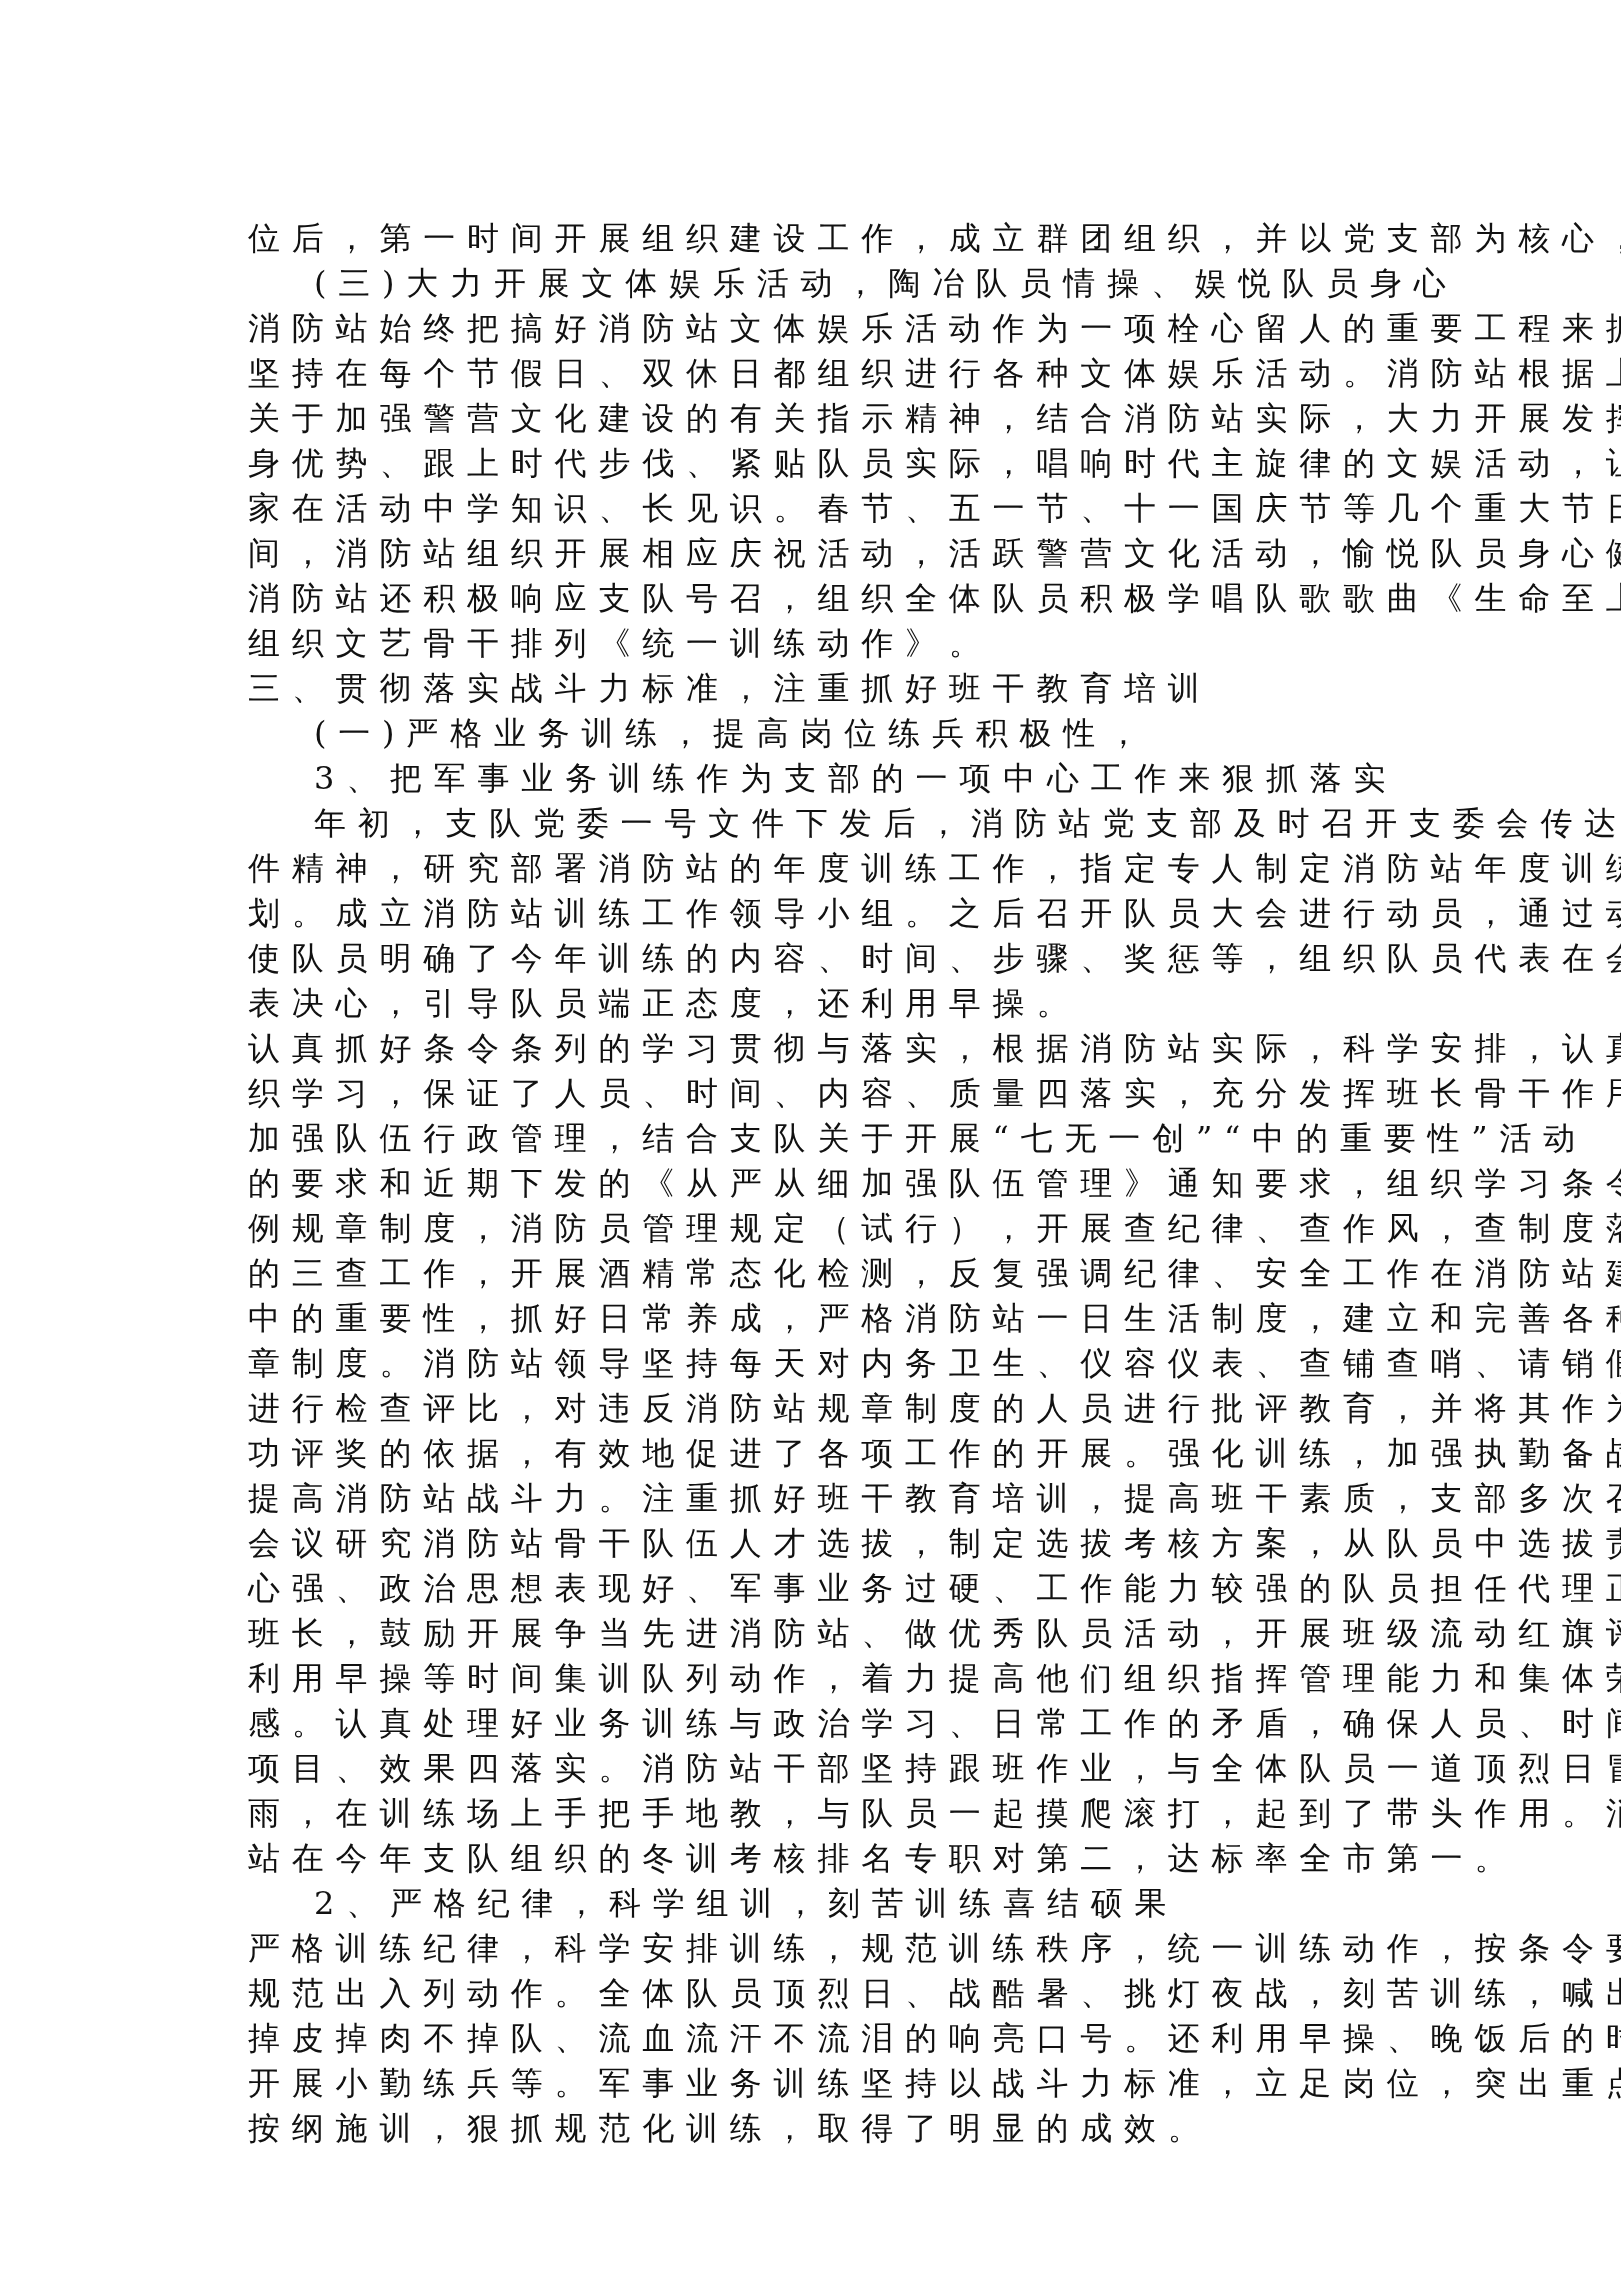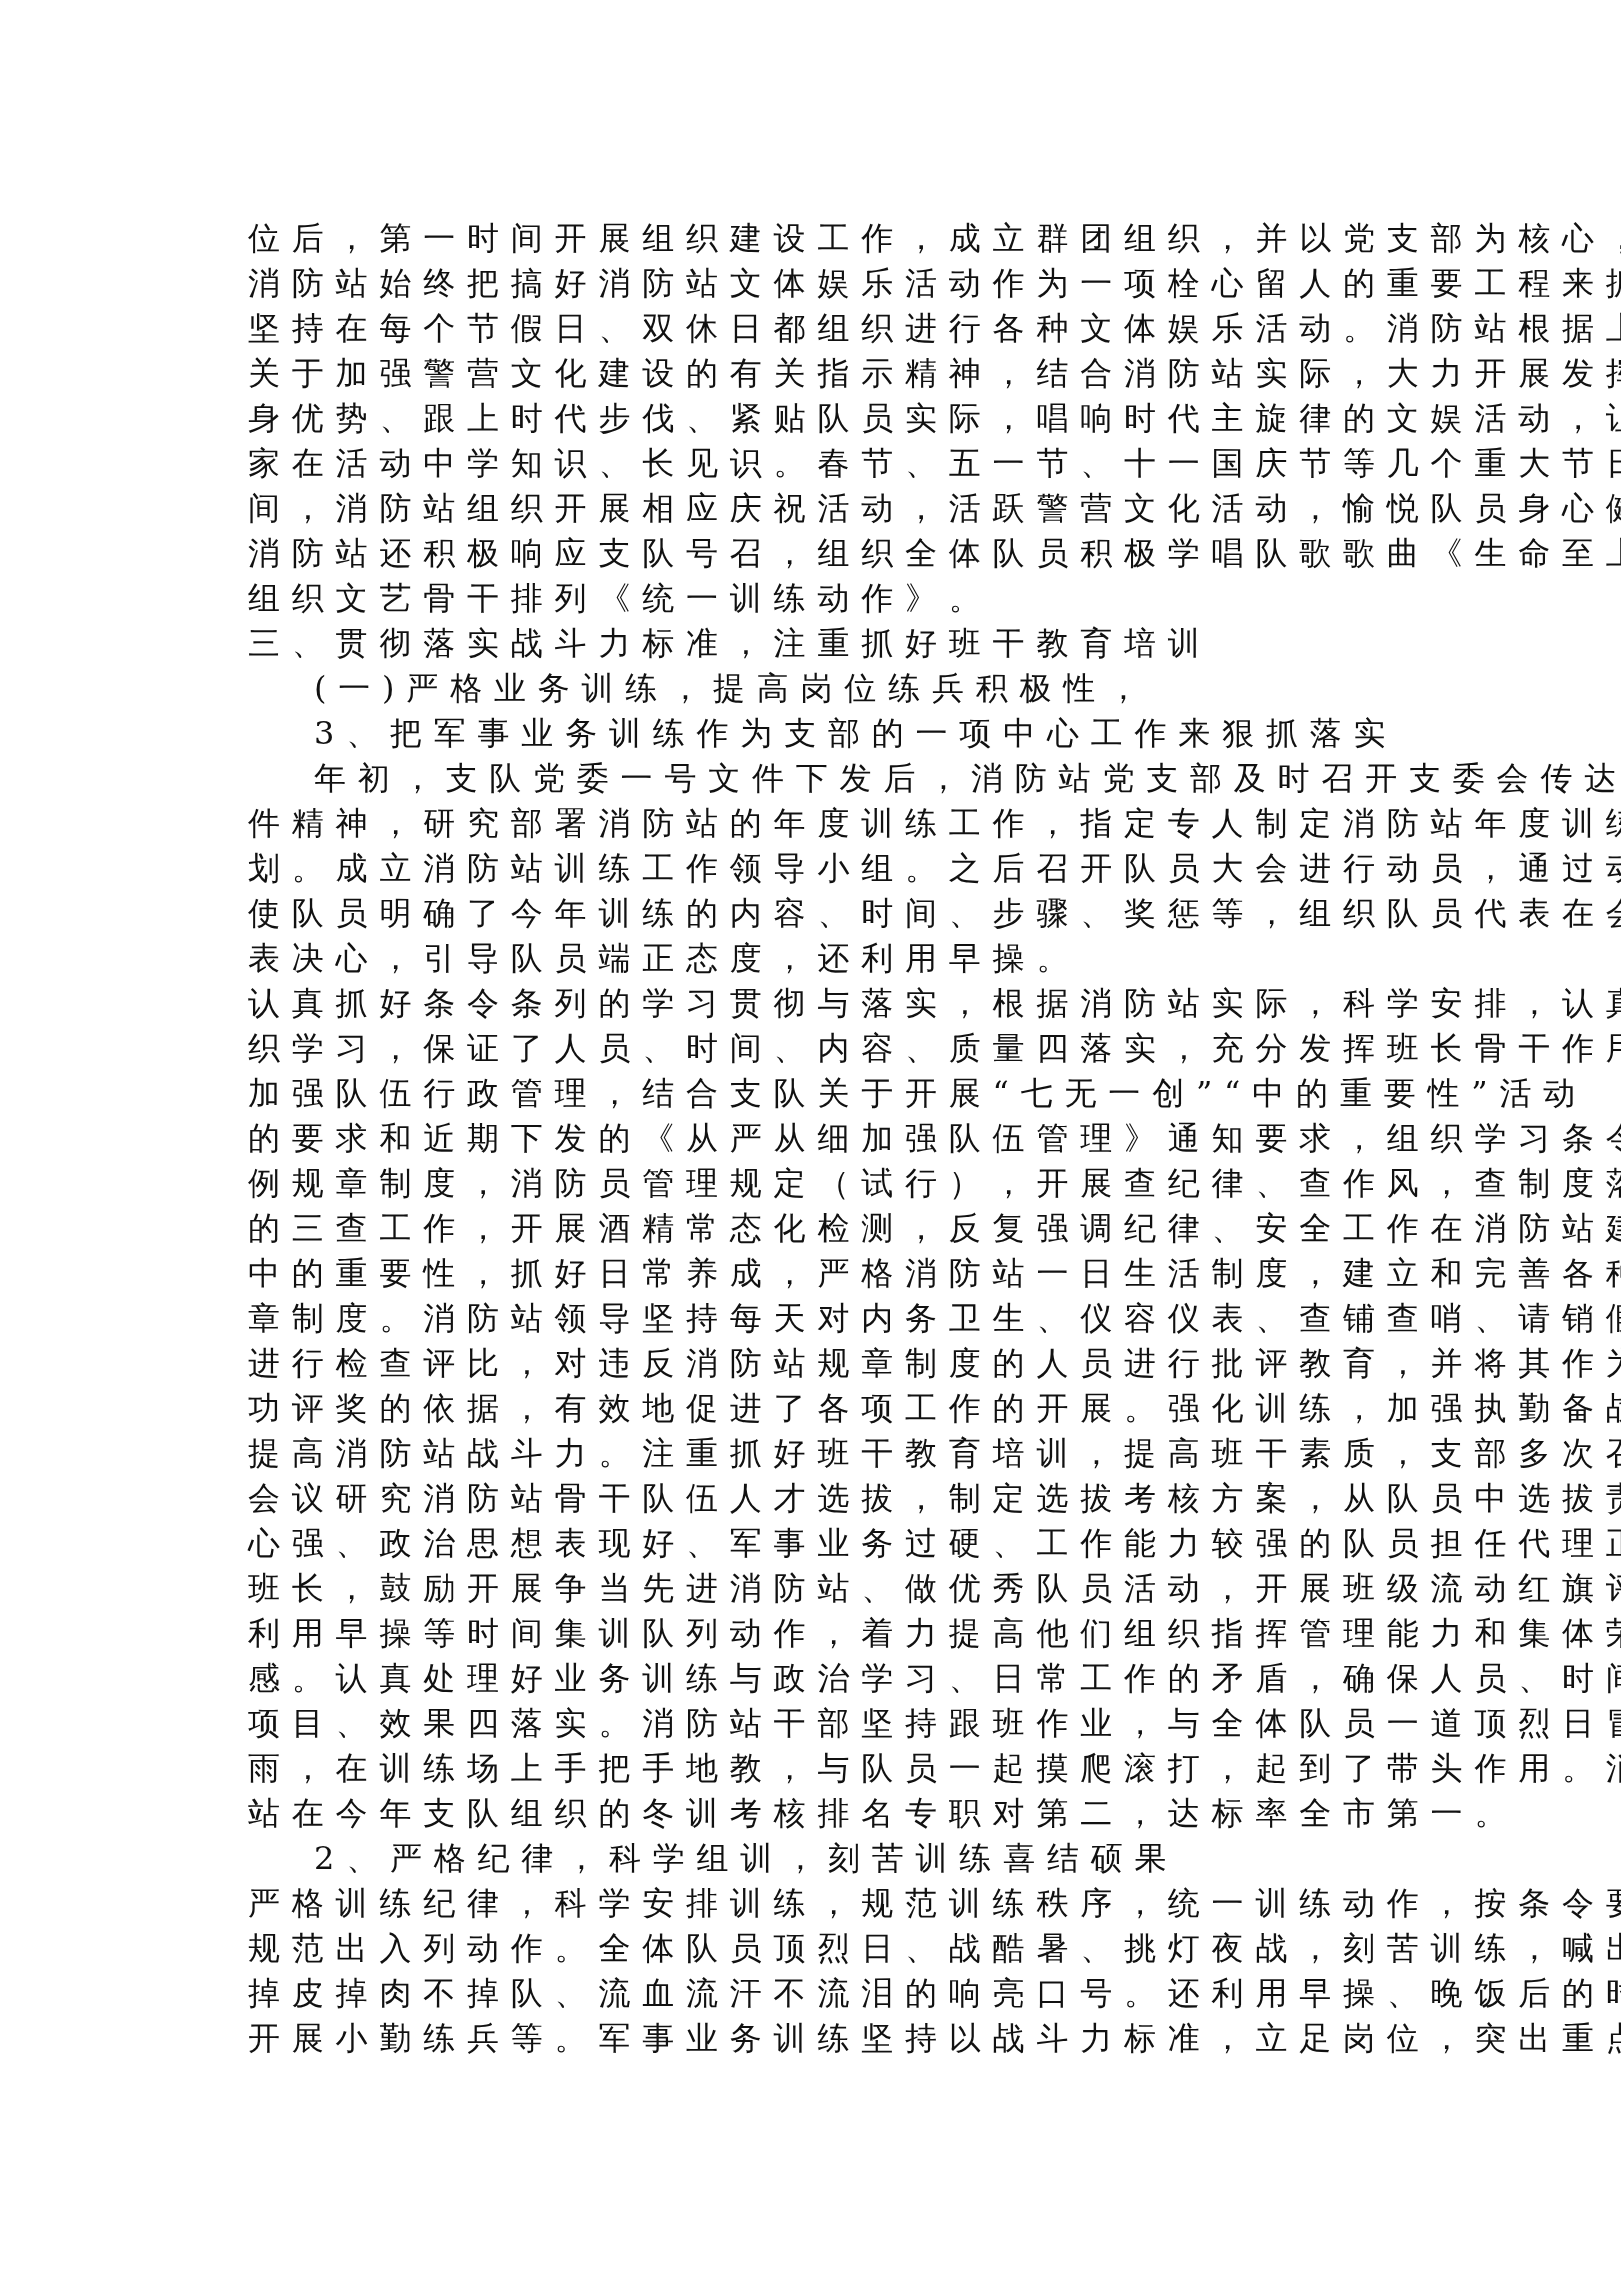--- a/index.html
+++ b/index.html
@@ -35,20 +35,23 @@
   </style>
 </head>
 <body>
 
 <div class="page">
 
   <div>
     <span class="line">位后，第一时间开展组织建设工作，成立群团组织，并以党支部为核心，指</span>
   </div>
 
+  <div>
+    <span class="line indent">(三)大力开展文体娱乐活动，陶冶队员情操、娱悦队员身心</span>
+  </div>
 
   <div>
     <span class="line">消防站始终把搞好消防站文体娱乐活动作为一项栓心留人的重要工程来抓。</span>
     <span class="line">坚持在每个节假日、双休日都组织进行各种文体娱乐活动。消防站根据上级</span>
     <span class="line">关于加强警营文化建设的有关指示精神，结合消防站实际，大力开展发挥自</span>
     <span class="line">身优势、跟上时代步伐、紧贴队员实际，唱响时代主旋律的文娱活动，让大</span>
     <span class="line">家在活动中学知识、长见识。春节、五一节、十一国庆节等几个重大节日期</span>
     <span class="line">间，消防站组织开展相应庆祝活动，活跃警营文化活动，愉悦队员身心健康。</span>
     <span class="line">消防站还积极响应支队号召，组织全体队员积极学唱队歌歌曲《生命至上》，</span>
     <span class="line">组织文艺骨干排列《统一训练动作》。</span>
@@ -98,16 +101,17 @@
 
   <div>
     <span class="line indent">2、严格纪律，科学组训，刻苦训练喜结硕果</span>
   </div>
 
   <div>
     <span class="line">严格训练纪律，科学安排训练，规范训练秩序，统一训练动作，按条令要求</span>
     <span class="line">规范出入列动作。全体队员顶烈日、战酷暑、挑灯夜战，刻苦训练，喊出了</span>
     <span class="line">掉皮掉肉不掉队、流血流汗不流泪的响亮口号。还利用早操、晚饭后的时间</span>
     <span class="line">开展小勤练兵等。军事业务训练坚持以战斗力标准，立足岗位，突出重点，</span>
+    <span class="line">按纲施训，狠抓规范化训练，取得了明显的成效。</span>
   </div>
 
 </div>
 
 
 </body></html>

